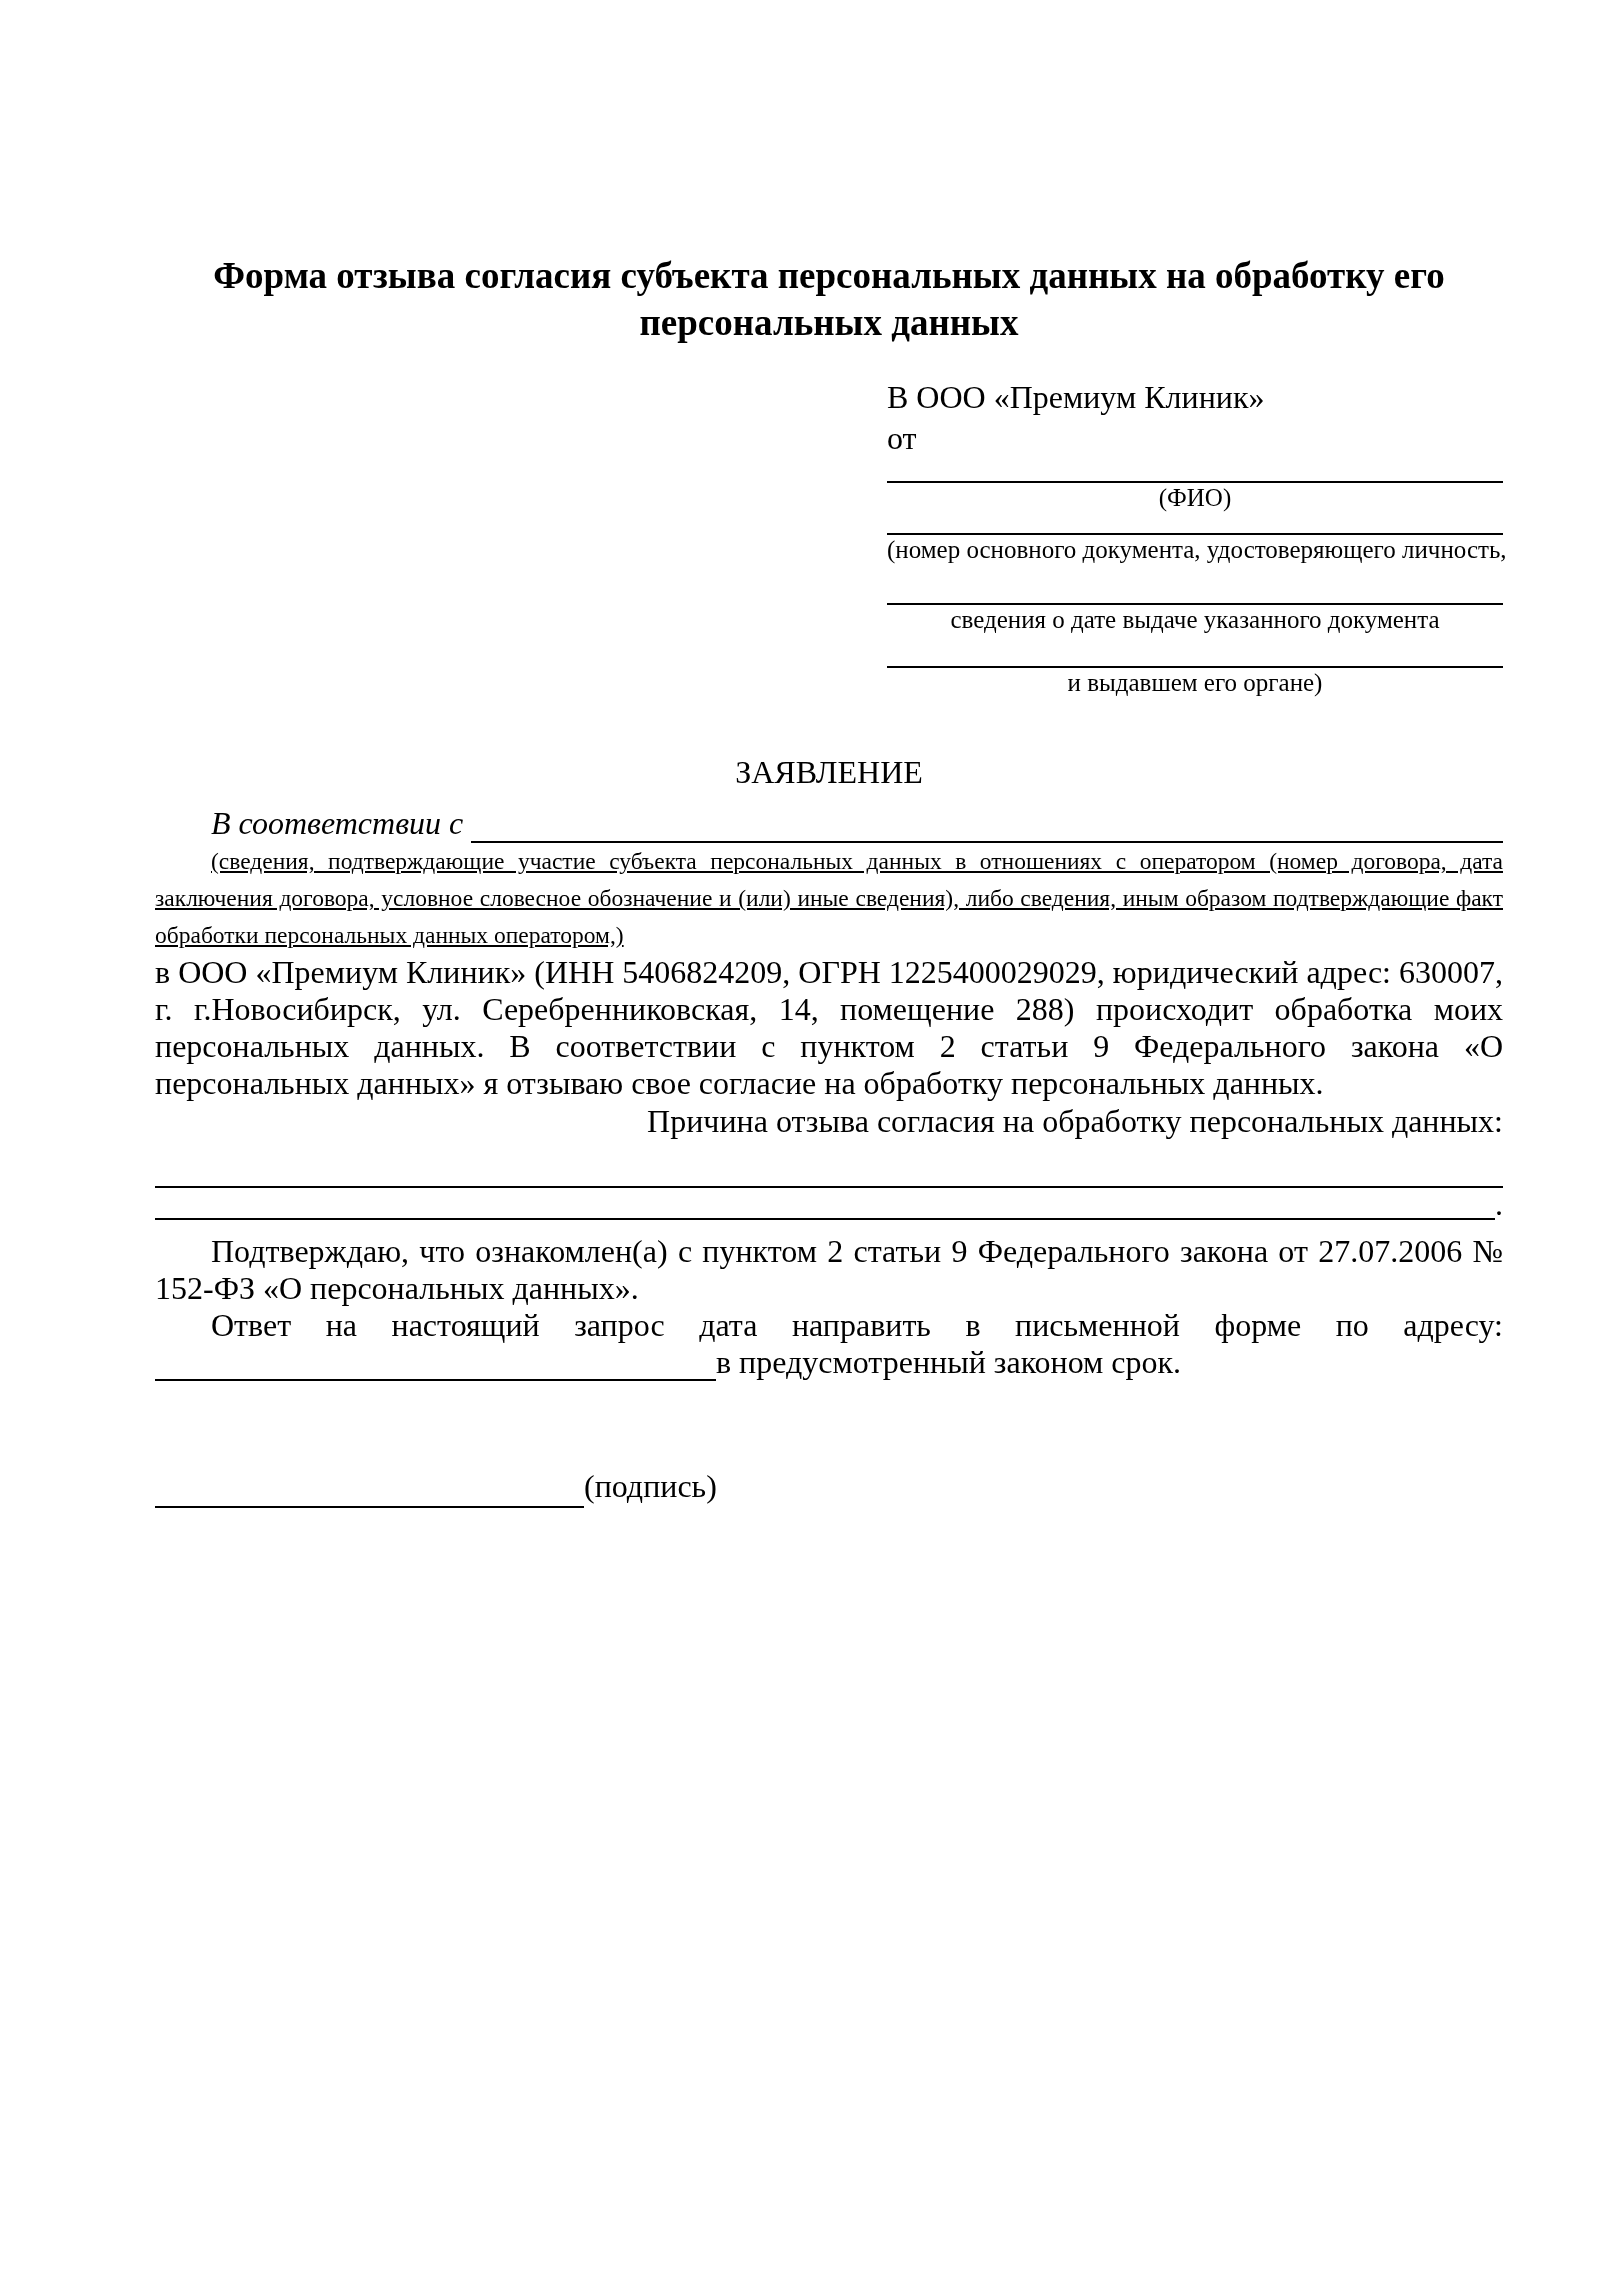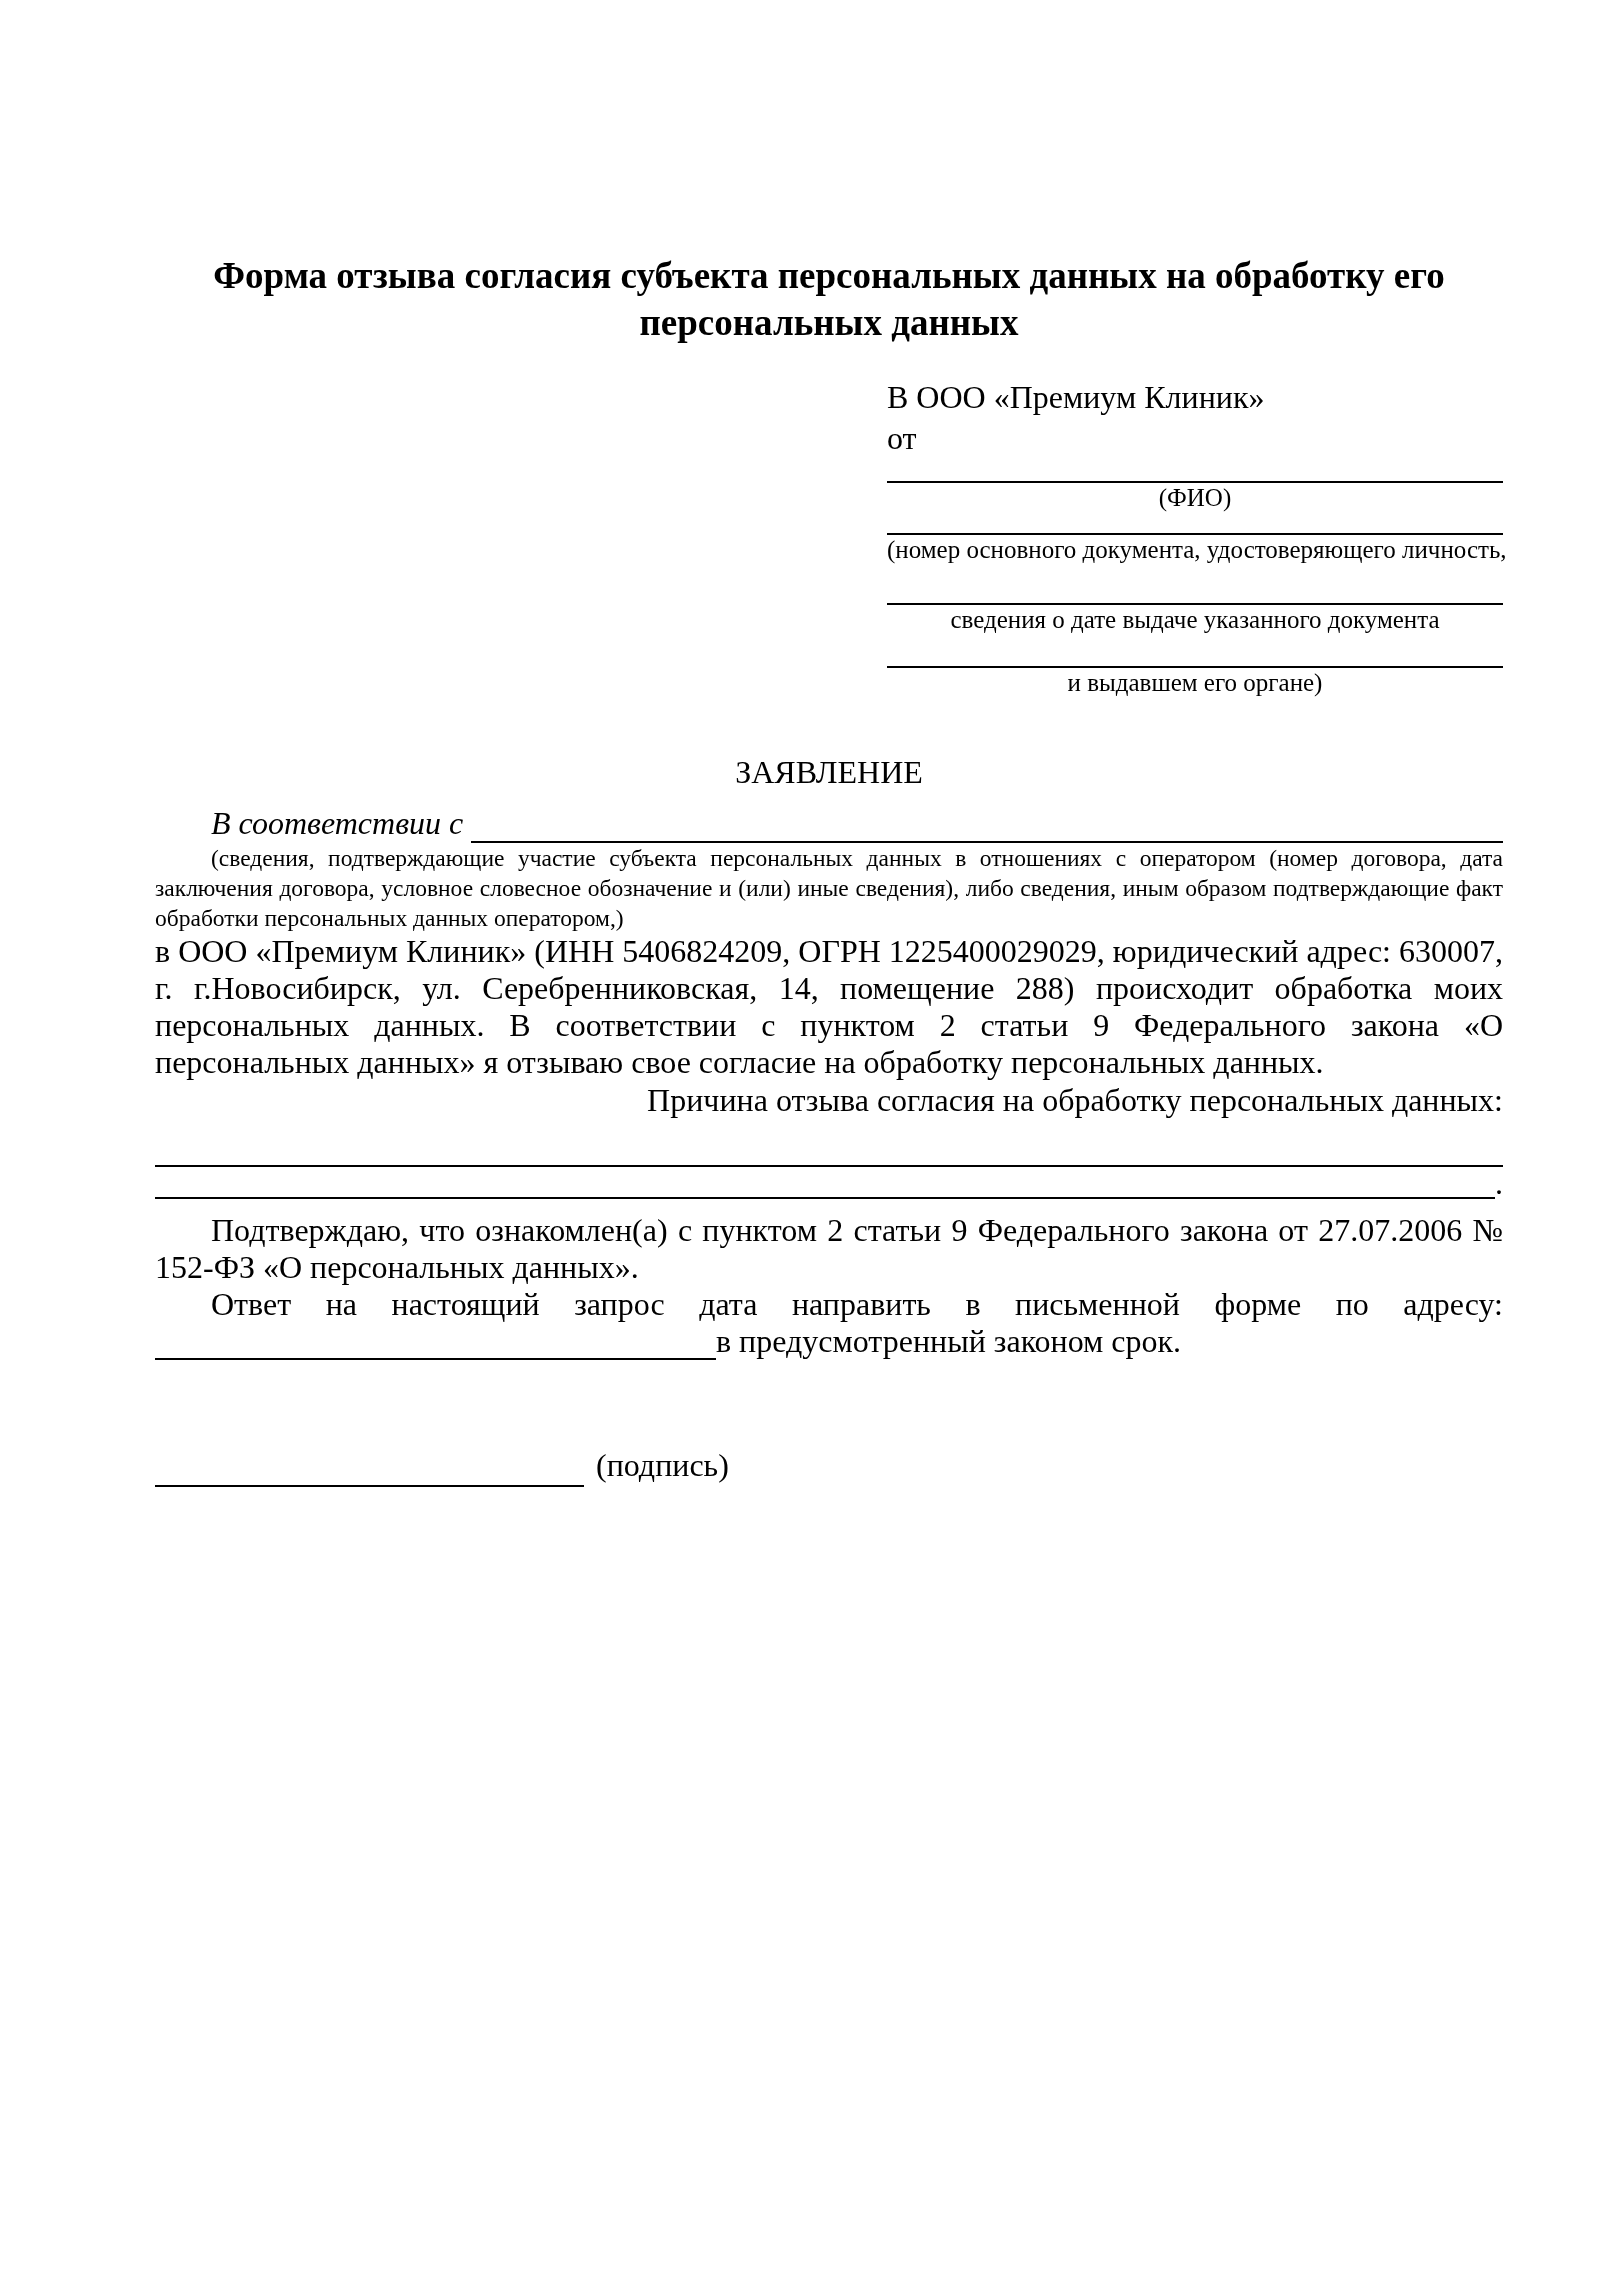--- a/index.html
+++ b/index.html
@@ -56,23 +56,24 @@
     display:flex;
     align-items:flex-end;
     height:39px;
     padding-left:56px;
   }
   .intro-row .prefix{white-space:nowrap;line-height:39px;font-style:italic;}
   .fill-line{flex:1 1 auto;border-bottom:2.9px solid #000;height:33px;margin-left:7.8px;}
 
   .fine-print{
     font-size:23.5px;
-    line-height:30px;
+    line-height:37px;
     text-align:justify;
     text-indent:56px;
+    text-decoration:underline;
   }
 
   .body-par{
     text-align:justify;
     line-height:37px;
   }
 
   .reason-row{
     display:flex;
     align-items:flex-end;
@@ -111,21 +112,21 @@
   .footer-row{
     margin-top:83px;
     display:flex;
     justify-content:space-between;
     align-items:flex-end;
     height:44px;
   }
   .footer-row .date-blank{padding-left:56px;white-space:nowrap;line-height:44px;}
   .sign-group{display:flex;align-items:flex-end;}
   .sign-group .sign-blank{width:429px;border-bottom:2.9px solid #000;height:37px;}
-  .sign-group .sign-label{line-height:44px;white-space:nowrap;margin-left:12px;}
+  .sign-group .sign-label{line-height:44px;white-space:nowrap;}
 </style>
 </head>
 <body>
 
 <div class="page">
   <div class="content">
 
 
     <div class="doc-title">Форма отзыва согласия субъекта персональных данных на обработку его персональных данных</div>
 

